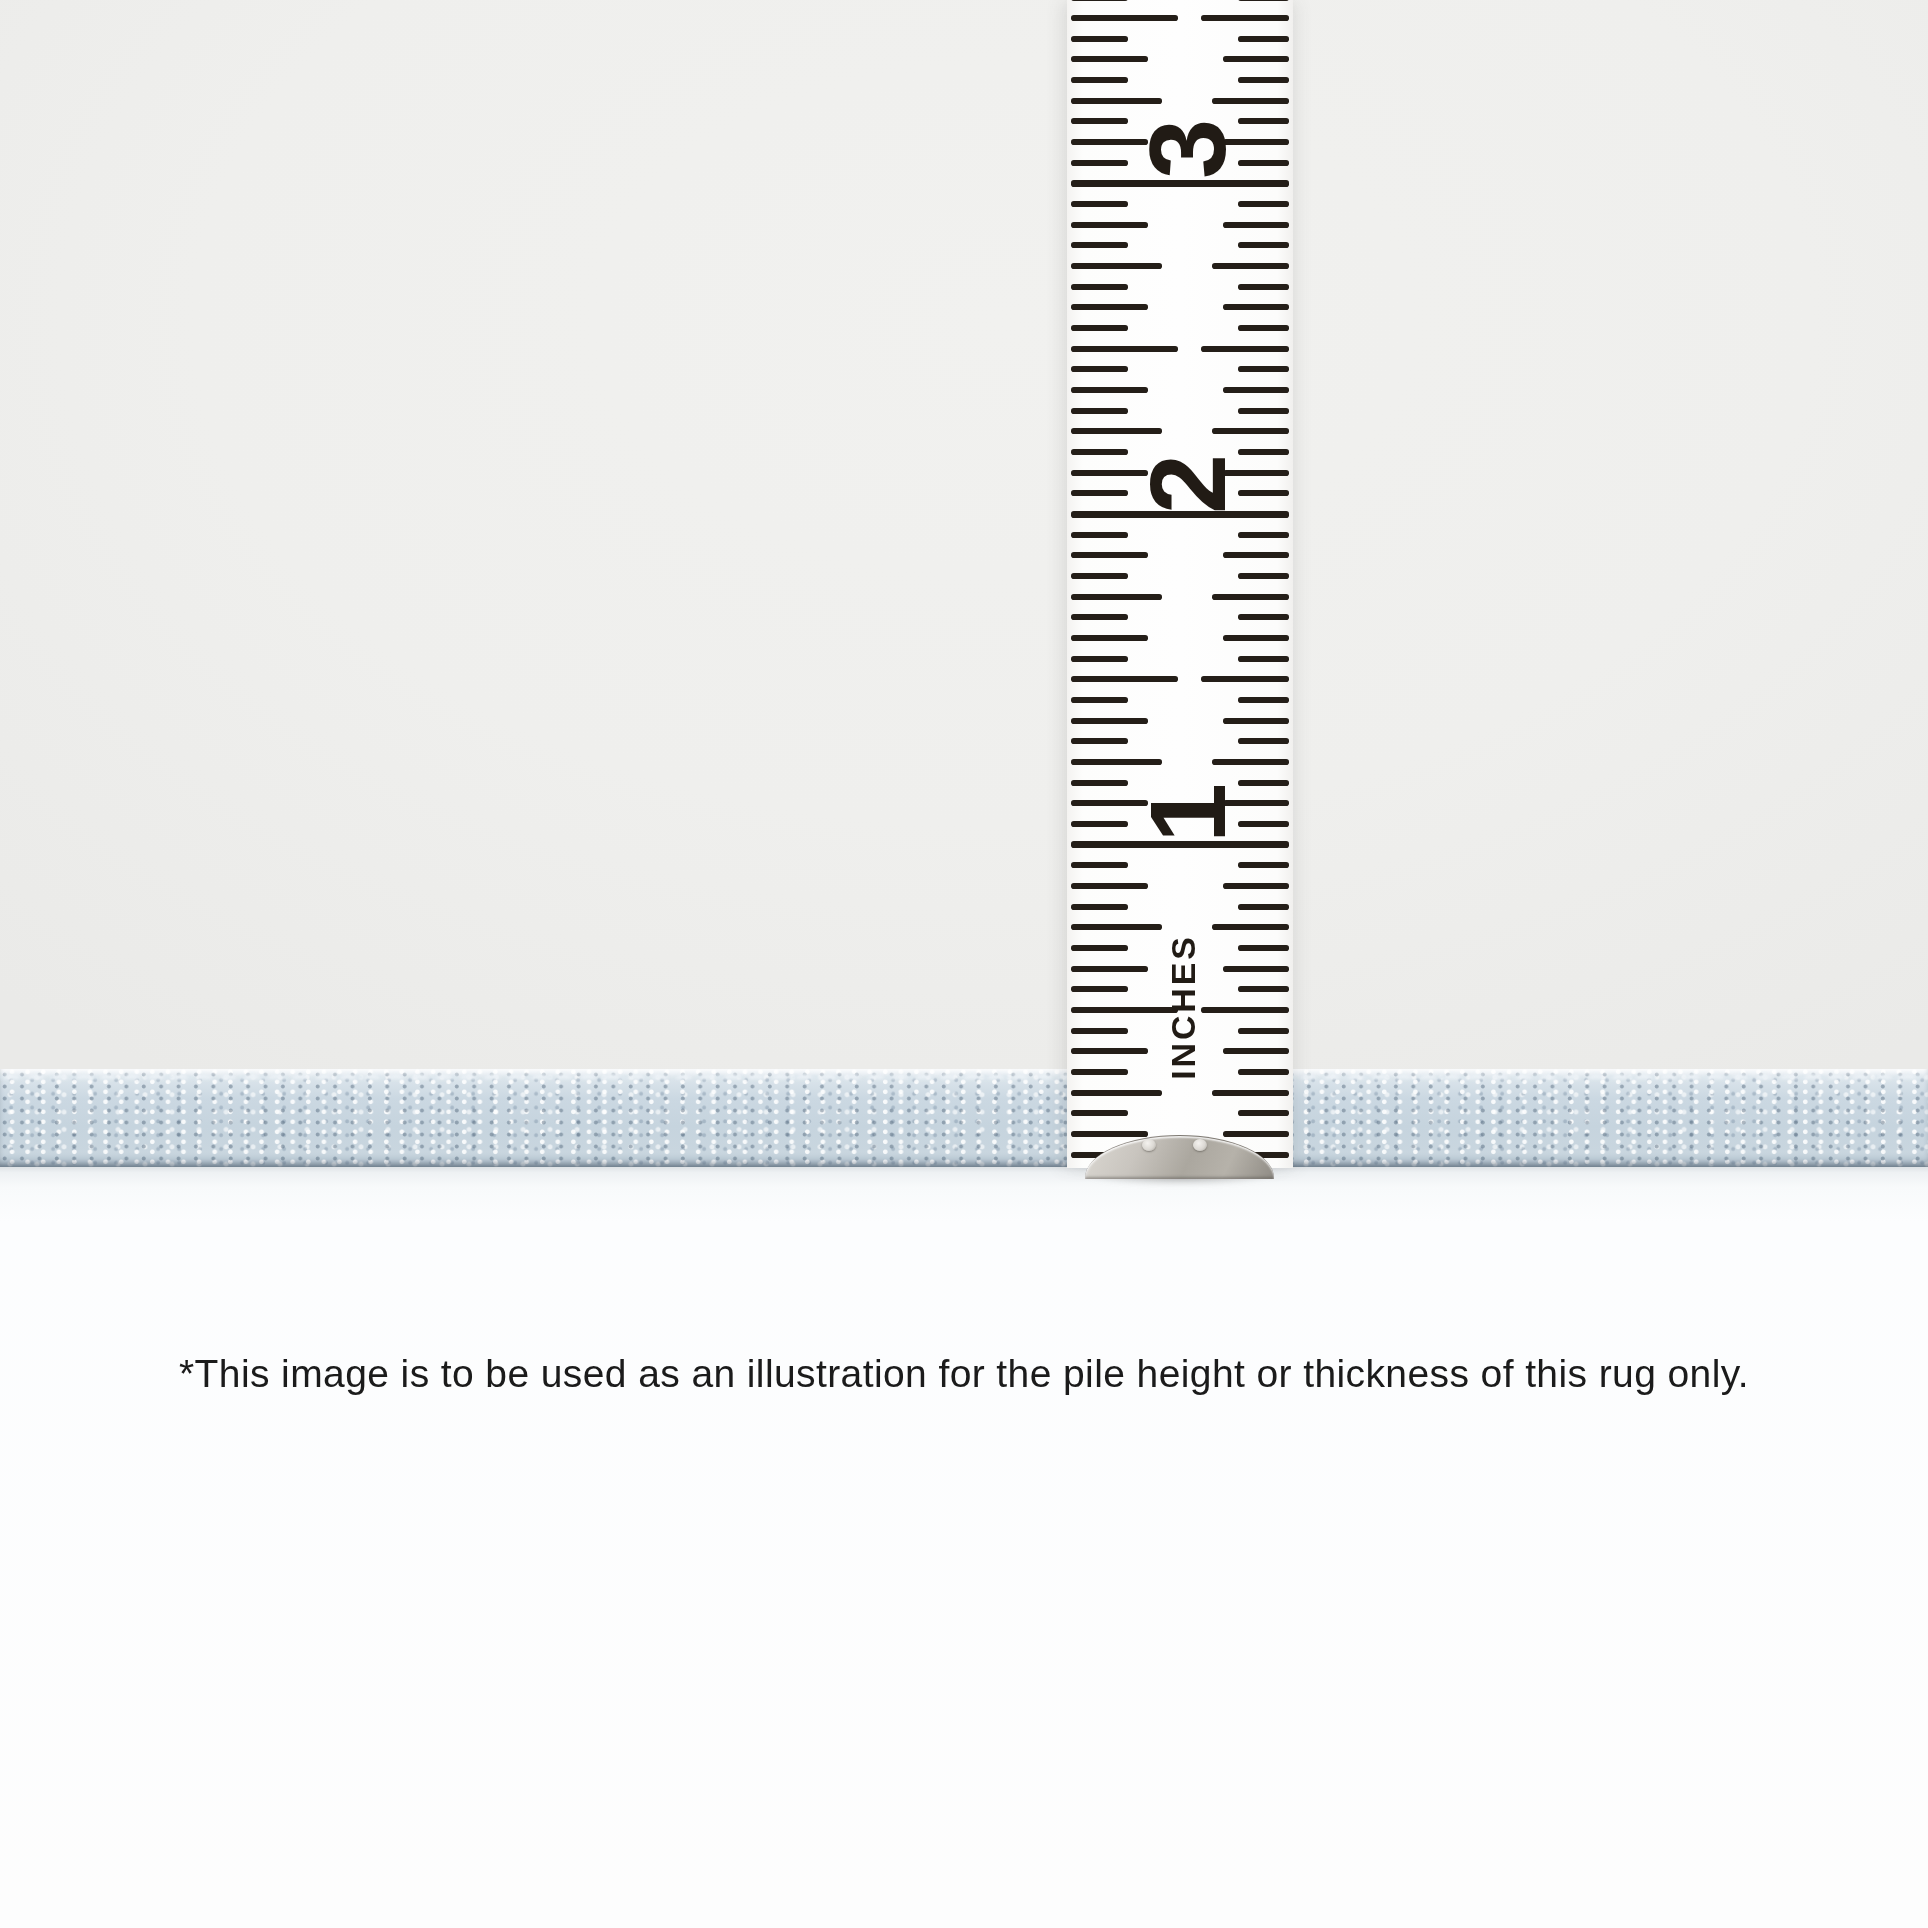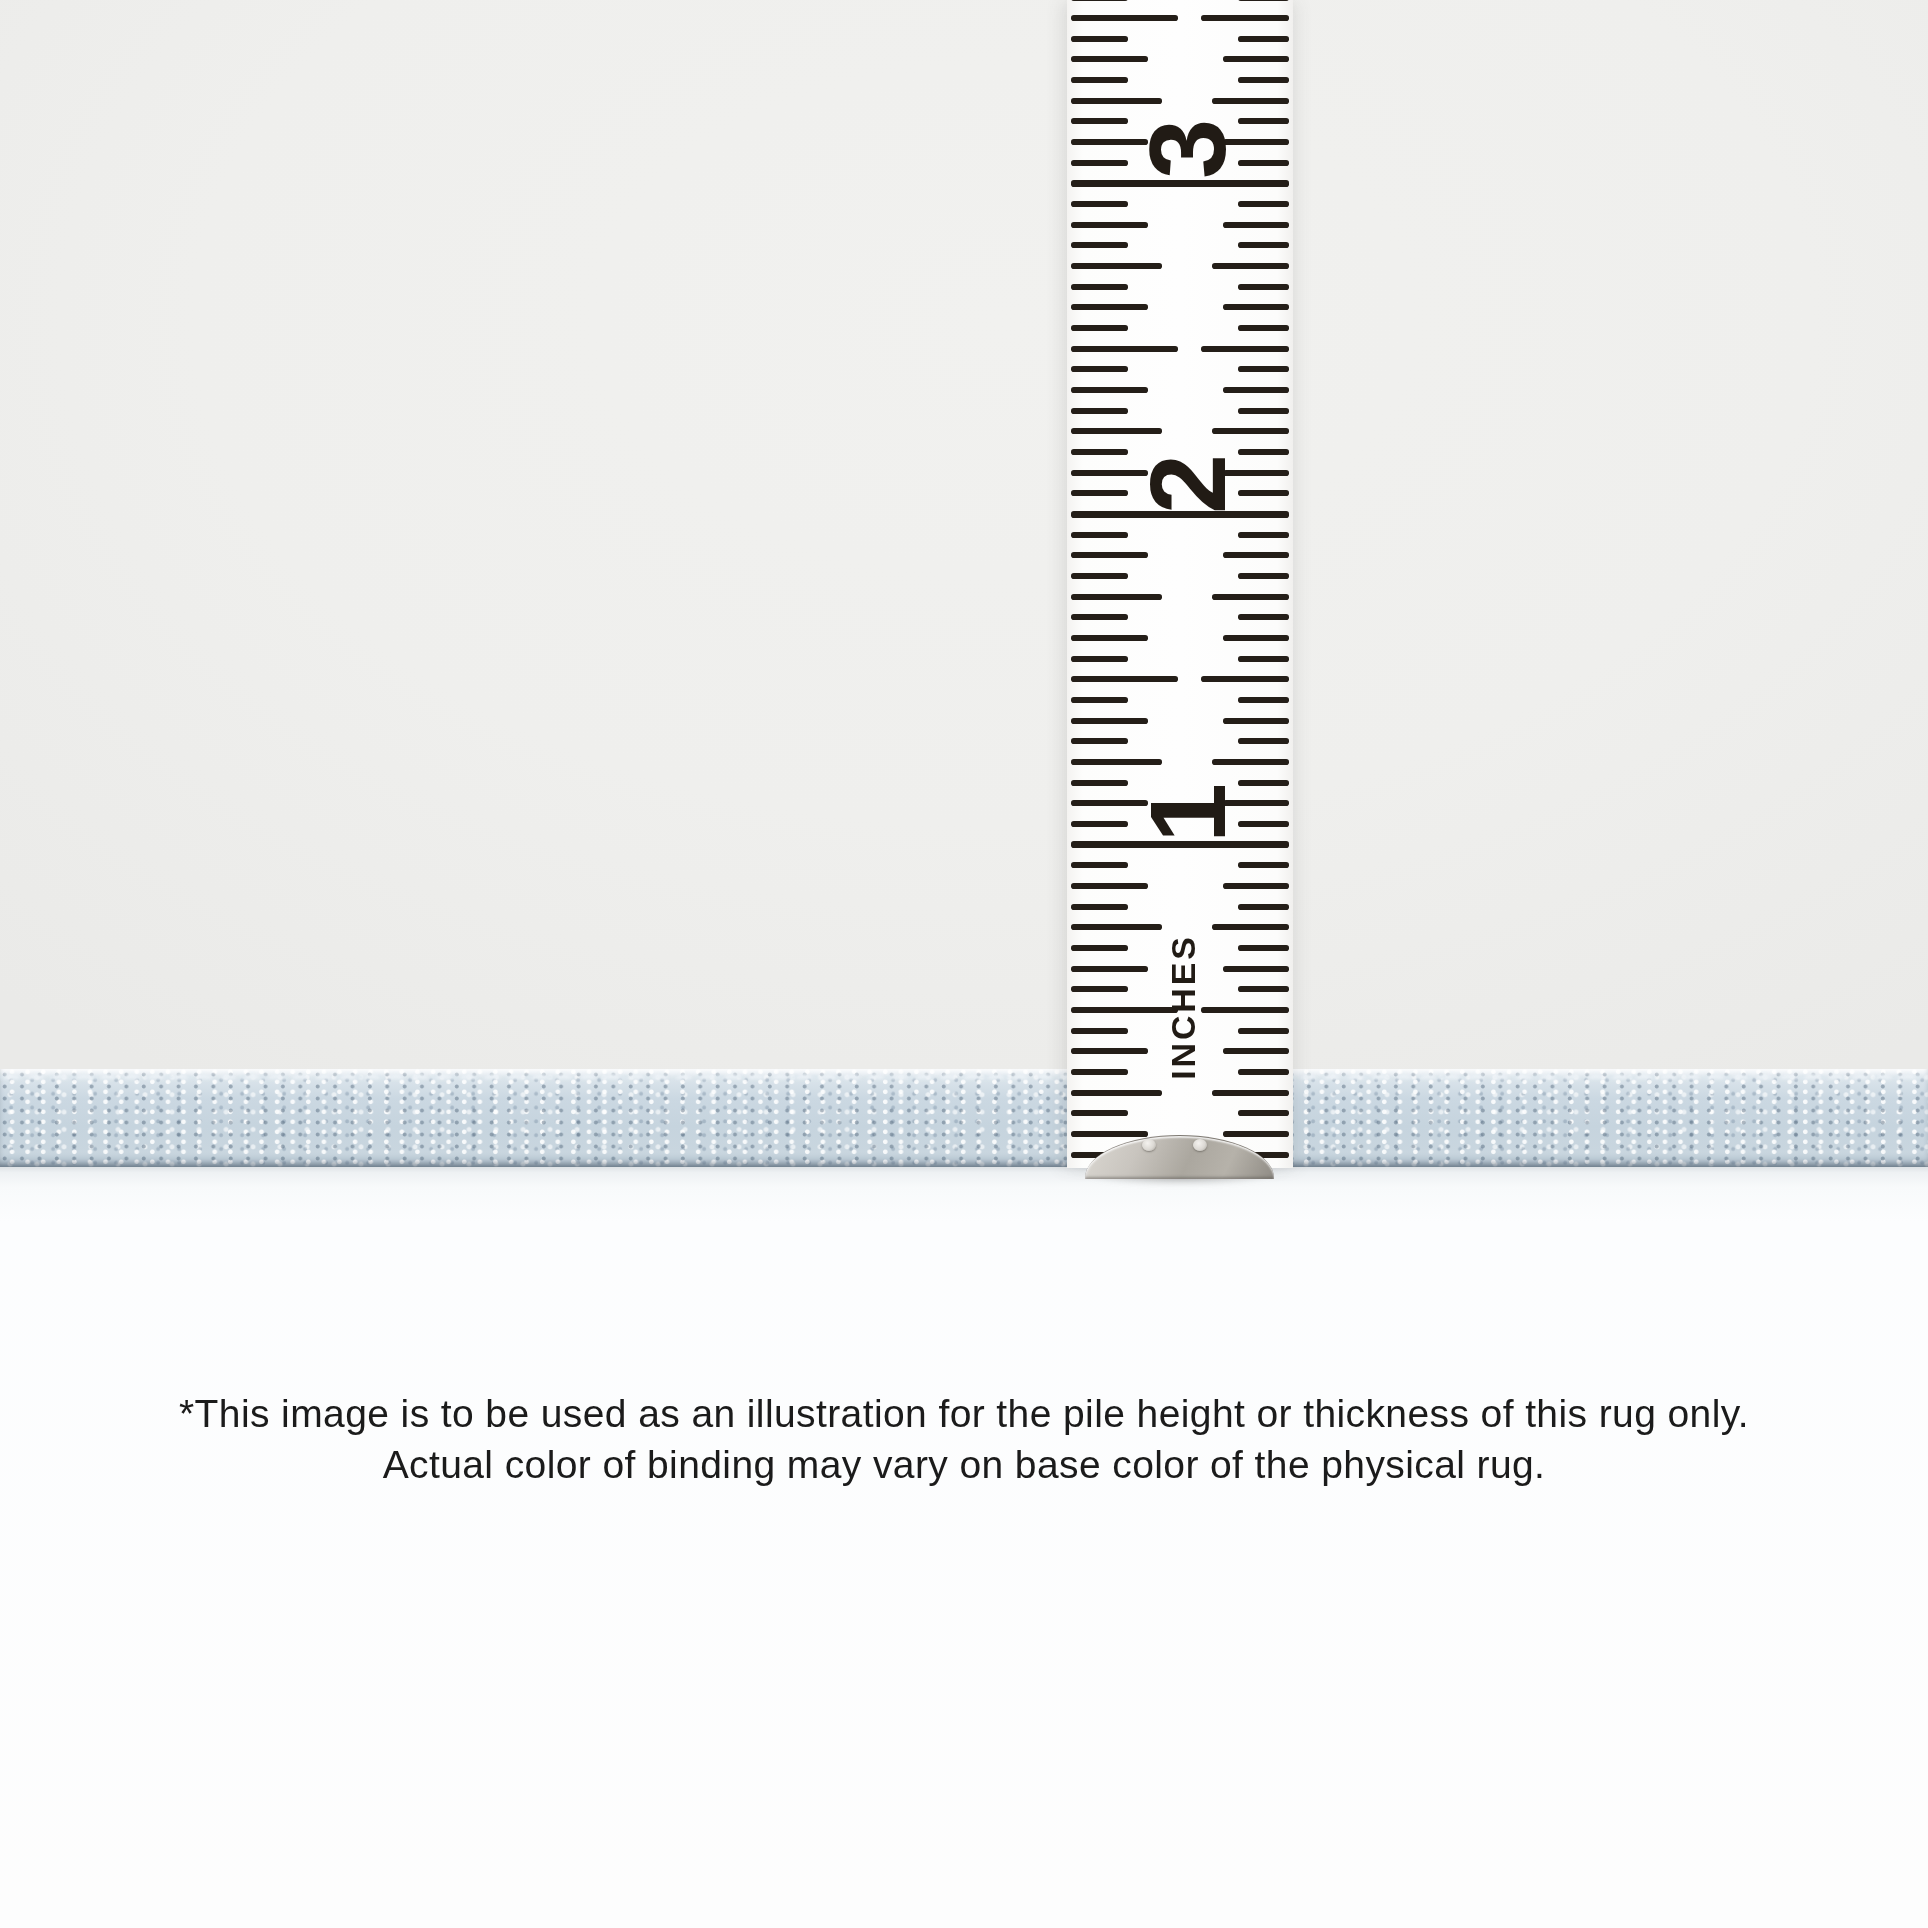--- a/index.html
+++ b/index.html
@@ -82,21 +82,21 @@
   }
   .rivet{
     position:absolute;top:2.8px;width:13.8px;height:12px;border-radius:50%;
     background:radial-gradient(circle at 40% 35%, #f4f2ef 0%, #dcd9d4 55%, #a9a59e 100%);
     box-shadow:0 0.9px 1.8px rgba(70,65,60,.5);
   }
   .rivet.r1{left:57px;}
   .rivet.r2{left:108px;}
   
   .caption{
-    position:absolute;left:0;top:1388px;width:1928px;
+    position:absolute;left:0;top:1348px;width:1928px;
     text-align:center;color:#1b1b1b;
     font-size:39px;line-height:51px;font-weight:500;letter-spacing:0.4px;
   }
   .caption p{margin:0;}
 </style>
 </head>
 <body>
 
 <div class="scene">
 
@@ -239,17 +239,16 @@
     </div>
 
     <div class="clip">
       <div class="rivet r1"></div>
       <div class="rivet r2"></div>
     </div>
   </div>
 
   <div class="caption">
     <p>*This image is to be used as an illustration for the pile height or thickness of this rug only.</p>
-    <p>Actual color of binding may vary on base color of the physical rug.</p>
   </div>
 
 </div>
 
 
 </body></html>

